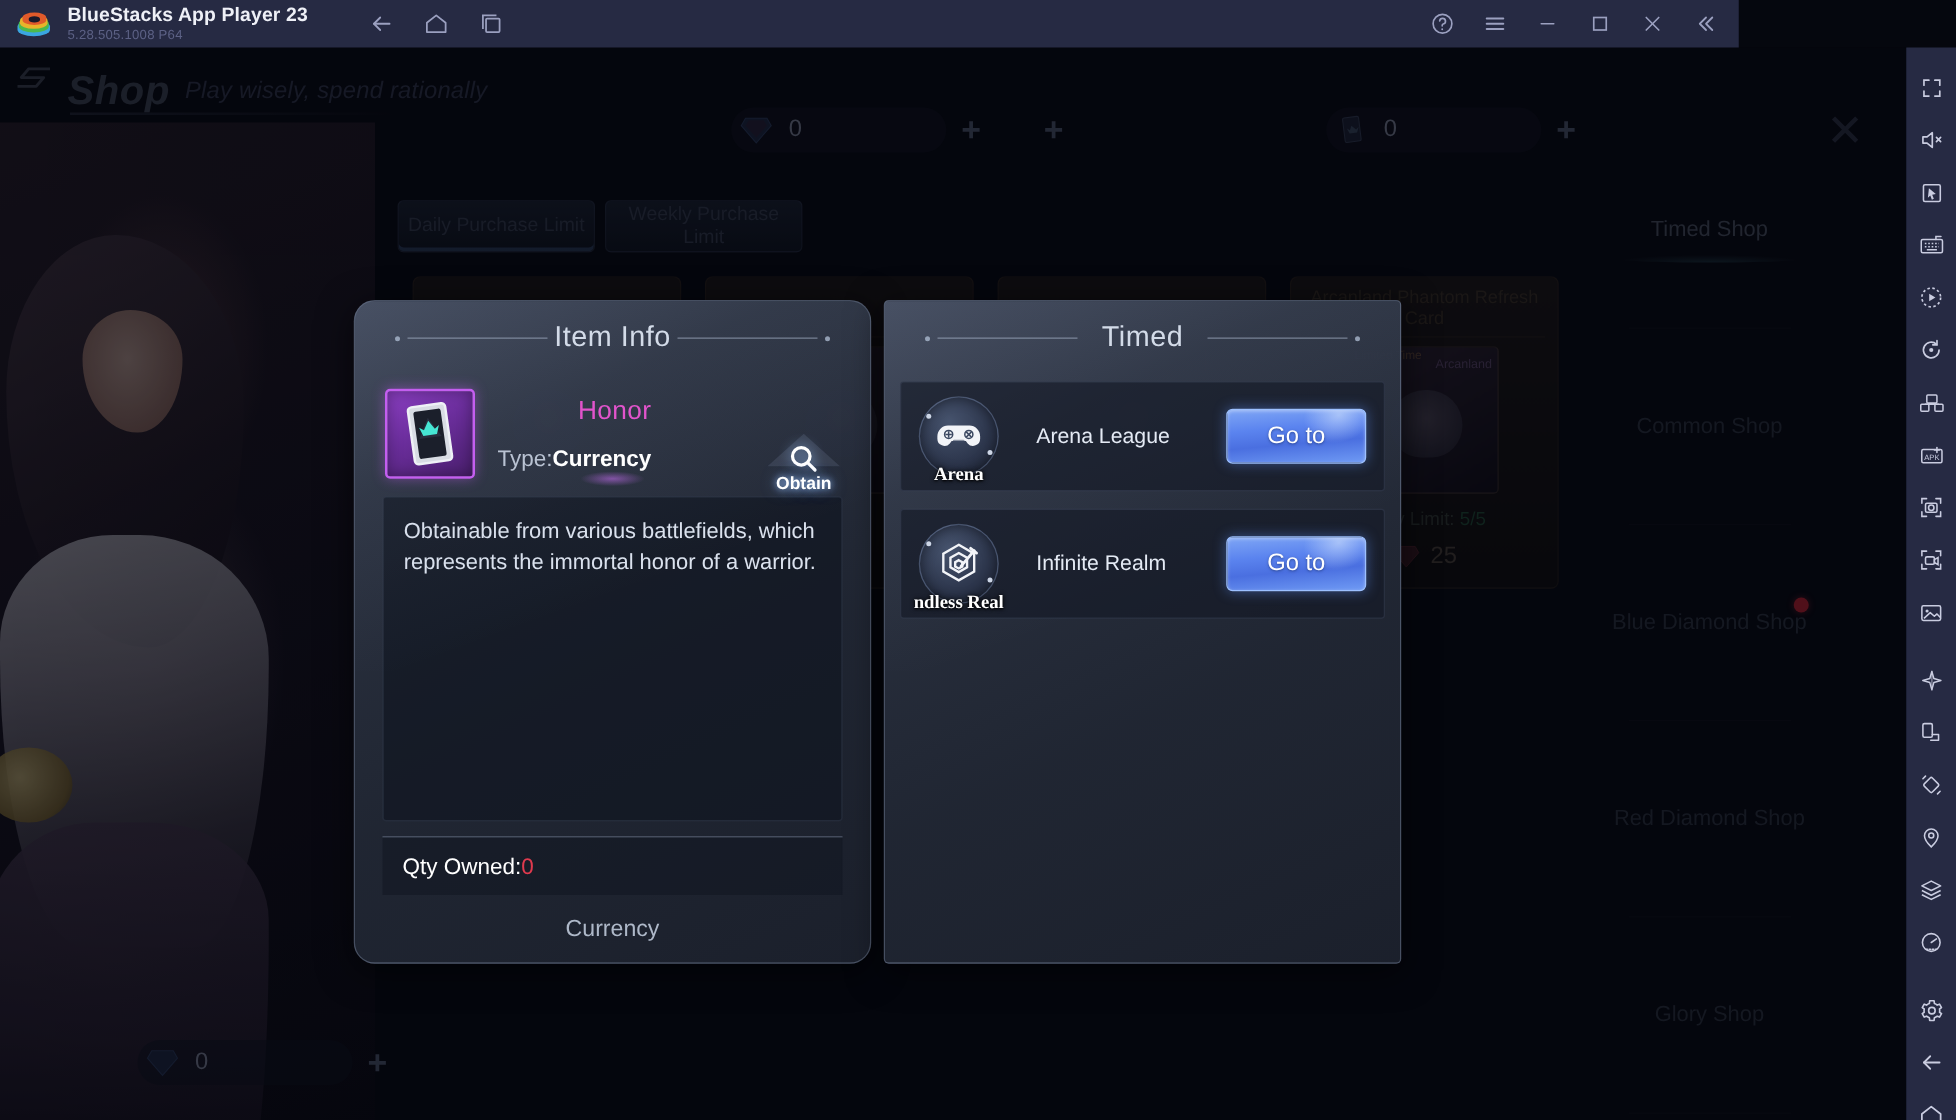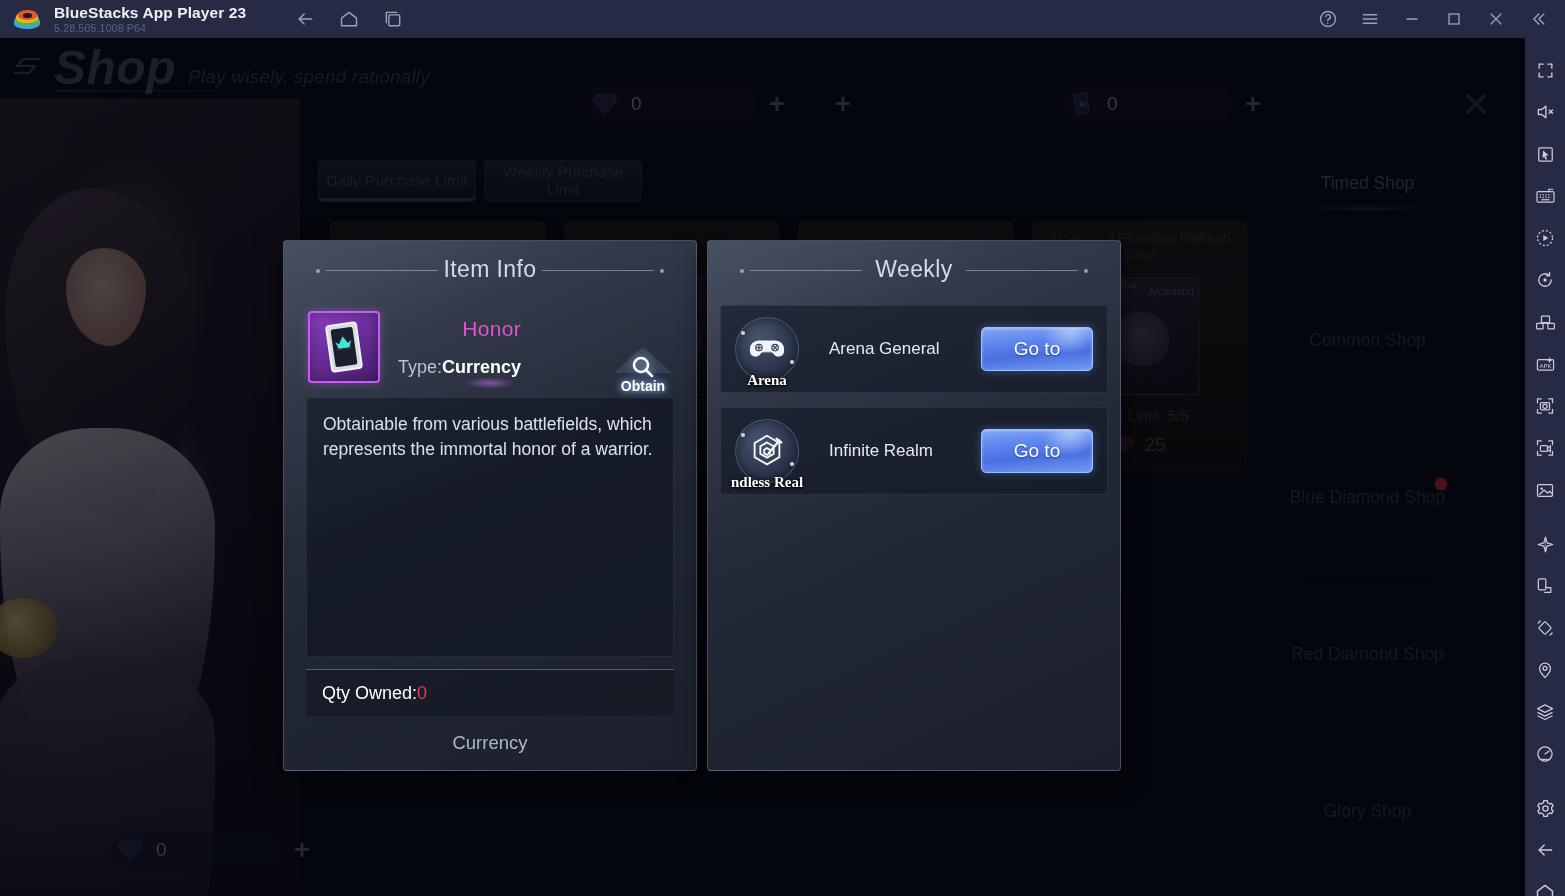--- a/index.html
+++ b/index.html
@@ -8,21 +8,21 @@
     width: 1565px; height: 896px;
     background: #05070e;
     font-family: "Liberation Sans", sans-serif;
     overflow: hidden;
     -webkit-font-smoothing: antialiased;
   }
   .app { position: relative; width: 1565px; height: 896px; }
 
   
   .titlebar {
-    position: absolute; top: 0; left: 0; width: 1565px; height: 38px;
+    position: absolute; top: 0; left: 0; width: 1391px; height: 38px;
     background: #262a43;
     display: flex; align-items: center;
     z-index: 100;
   }
   .bs-logo {
     width: 26px; height: 20px; margin-left: 14px; position: relative; flex: none;
   }
   .bs-logo i { position: absolute; left: 0; border-radius: 50%/40%; display: block; }
   .bs-logo .l1 { width: 26px; height: 13px; bottom: 0;   background: #3aa6e0; }
   .bs-logo .l2 { width: 24px; height: 12px; bottom: 3px; left: 1px; background: #4cb94c; }
@@ -104,21 +104,21 @@
     background: linear-gradient(90deg, rgba(7,8,15,0) 0%, rgba(7,8,15,.25) 45%, rgba(7,8,15,.95) 100%);
   }
 
   
   .shop-header { position: absolute; left: 0; top: 6px; display: flex; align-items: flex-end; }
   .shop-s-logo {
     width: 42px; height: 44px; margin-left: 8px; color: #3c4250;
     display: flex; align-items: center; justify-content: center;
   }
   .shop-title {
-    font-size: 48px; font-style: italic; font-weight: bold; color: #3d4351;
+    font-size: 32px; font-style: italic; font-weight: bold; color: #3d4351;
     letter-spacing: .5px; line-height: 1; margin-left: 4px;
   }
   .shop-sub {
     font-size: 19px; font-style: italic; color: #31364a; margin-left: 12px;
     padding-bottom: 4px; letter-spacing: .2px;
   }
   .shop-underline {
     position: absolute; left: 56px; top: 52px; width: 260px; height: 2px;
     background: linear-gradient(90deg, rgba(90,100,130,.30), rgba(90,100,130,0));
   }
@@ -246,21 +246,21 @@
   .head-line.l { left: 42px; }
   .head-line.r { right: 42px; }
   .head-line::before {
     content: ''; position: absolute; width: 4px; height: 4px; top: -1.5px; border-radius: 50%;
     background: rgba(178,192,214,.75);
   }
   .head-line.l::before { left: -10px; }
   .head-line.r::before { right: -10px; }
 
   
-  #panel-item { left: 283px; top: 202px; width: 414px; height: 531px; }
+  #panel-item { left: 283px; top: 202px; width: 414px; height: 531px; border-radius: 17px; }
   .item-row { display: flex; align-items: flex-start; padding: 14px 0 0 24px; position: relative; text-align: right; }
   .item-icon {
     width: 72px; height: 72px; border-radius: 4px; flex: none;
     background: linear-gradient(150deg, #8c3fc4 0%, #6b2e9c 45%, #4a1f6e 100%);
     border: 2px solid #c45ef0;
     box-shadow: 0 0 10px rgba(190,90,240,.45), inset 0 0 12px rgba(0,0,0,.35);
     display: flex; align-items: center; justify-content: center; position: relative;
   }
   .item-icon-glow {
     position: absolute; left: 50%; bottom: -6px; transform: translateX(-50%);
@@ -607,21 +607,21 @@
         <div class="qty-box">
           <div class="qty-text"><span>Qty Owned:</span><b>0</b></div>
         </div>
 
         <div class="currency-foot">Currency</div>
       </div>
 
       <div class="panel" id="panel-source">
         <div class="panel-head">
           <div class="head-line l"></div>
-          <h2>Weekly</h2>
+          <h2>Timed</h2>
           <div class="head-line r"></div>
         </div>
 
         <div class="src-list">
 
           <div class="src-row">
             <div class="src-icon-wrap">
               <div class="src-icon">
                 <svg width="38" height="28" viewBox="0 0 40 28">
                   <path d="M11 5 H29 a9 9 0 0 1 9 9 v2 a6 6 0 0 1 -10.5 4 L26 18 H14 l-1.5 2 A6 6 0 0 1 2 16 v-2 A9 9 0 0 1 11 5 Z" fill="#f2f4f8"></path>
@@ -631,21 +631,21 @@
                   <circle cx="28.5" cy="12.5" r="3.4" fill="none" stroke="#3d4a63" stroke-width="1.3"></circle>
                   <line x1="26.3" y1="10.3" x2="30.7" y2="14.7" stroke="#3d4a63" stroke-width="1.3"></line>
                   <line x1="30.7" y1="10.3" x2="26.3" y2="14.7" stroke="#3d4a63" stroke-width="1.3"></line>
                   <rect x="15" y="17" width="10" height="2.4" rx="1.2" fill="#3d4a63" opacity=".6"></rect>
                 </svg>
               </div>
               <span class="src-icon-dot d1"></span>
               <span class="src-icon-dot d2"></span>
               <span class="src-icon-cap">Arena</span>
             </div>
-            <div class="src-name">Arena General</div>
+            <div class="src-name">Arena League</div>
             <div class="goto-btn">
               <span class="goto-label">Go to</span>
             </div>
           </div>
 
           <div class="src-row">
             <div class="src-icon-wrap">
               <div class="src-icon">
                 <svg width="38" height="38" viewBox="0 0 40 40" fill="none" stroke="#f2f4f8" stroke-width="2">
                   <path d="M20 4 L33 11.5 V26.5 L20 34 L7 26.5 V11.5 Z"></path>

